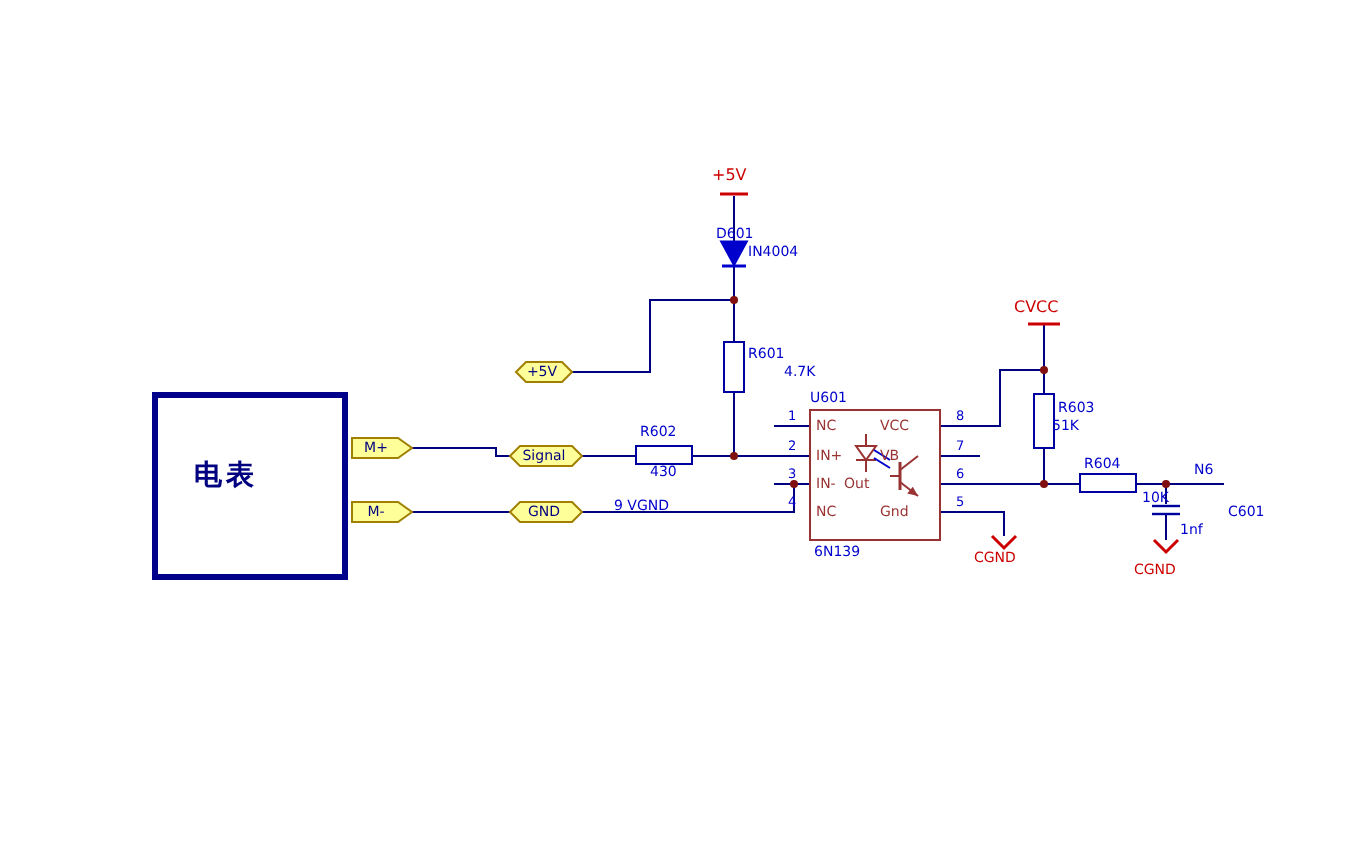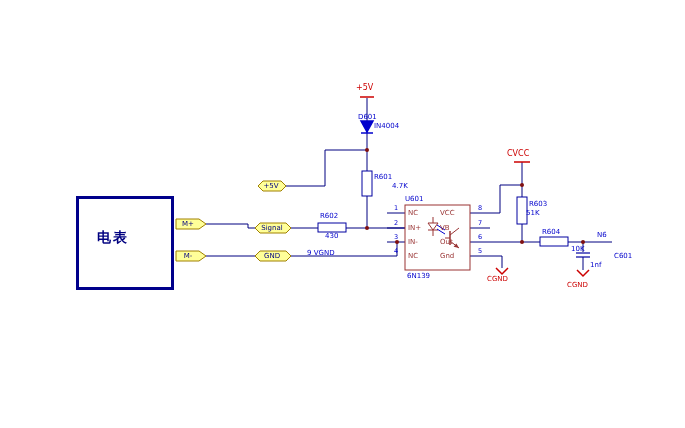--- a/index.html
+++ b/index.html
@@ -148,16 +148,16 @@
   <div class="lbl blue sz6" style="left:478px;top:234px;">6</div>
   <div class="lbl blue sz6" style="left:478px;top:248px;">5</div>
 
   <div class="lbl maroon" style="left:408px;top:210px;">NC</div>
   <div class="lbl maroon" style="left:408px;top:225px;">IN+</div>
   <div class="lbl maroon" style="left:408px;top:239px;">IN-</div>
   <div class="lbl maroon" style="left:408px;top:253px;">NC</div>
 
   <div class="lbl maroon rt" style="left:440px;top:210px;width:27px;">VCC</div>
   <div class="lbl maroon rt" style="left:440px;top:225px;width:48px;">VB</div>
-  <div class="lbl maroon rt" style="left:440px;top:239px;width:27px;">Out</div>
+  <div class="lbl maroon rt" style="left:422px;top:239px;width:27px;">Out</div>
   <div class="lbl maroon rt" style="left:440px;top:253px;width:27px;">Gnd</div>
 
 </div>
 
 </body></html>

